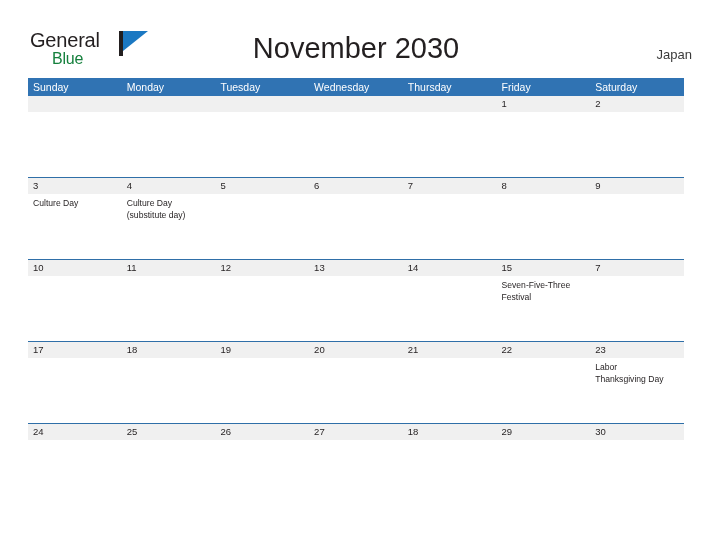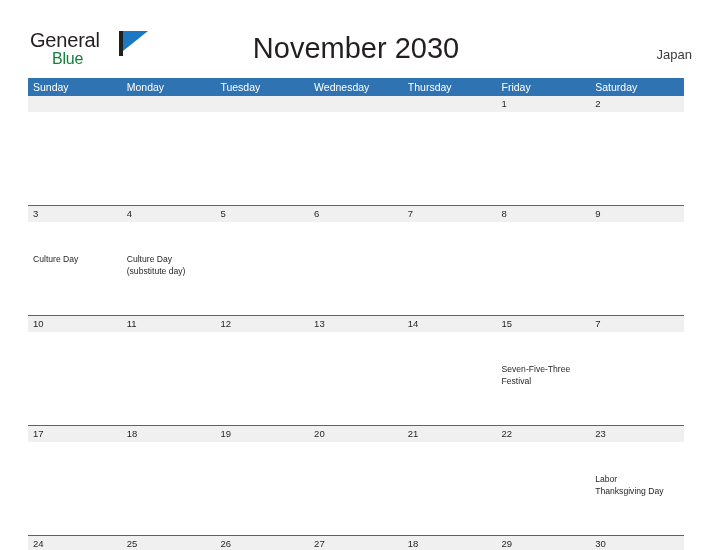--- a/index.html
+++ b/index.html
@@ -158,21 +158,20 @@
     background: #ffffff;
   }
   .event-cell {
     width: 93.71px;
     box-sizing: border-box;
     padding: 4px 6px 0 5px;
     font-size: 8.6px;
     line-height: 11.5px;
     color: #231f20;
     word-wrap: break-word;
-    margin-top: 28px;
   }
   .event-item {
     display: block;
   }
 
   
   .h-short .event-cell { height: 65px; }
   .h-last  .event-cell { height: 30px; }
 </style>
 </head>

